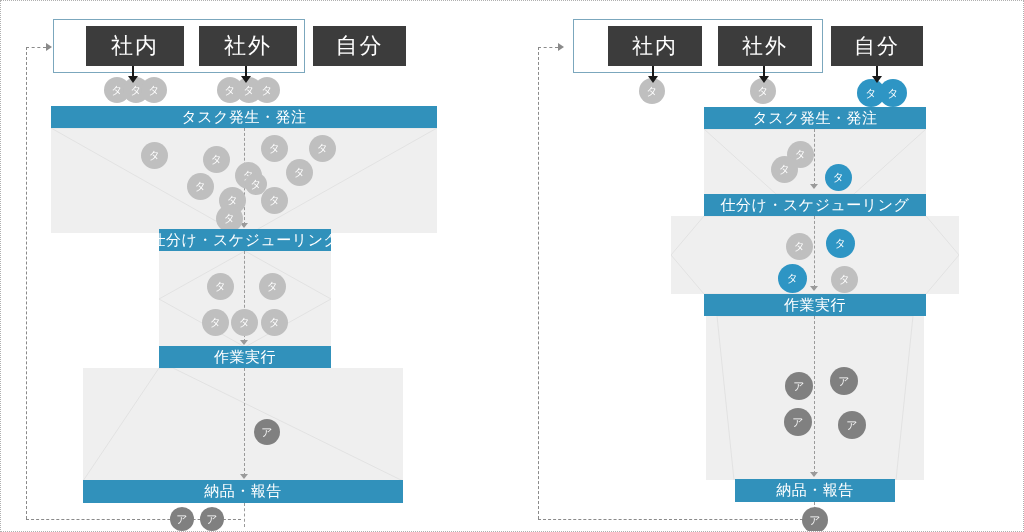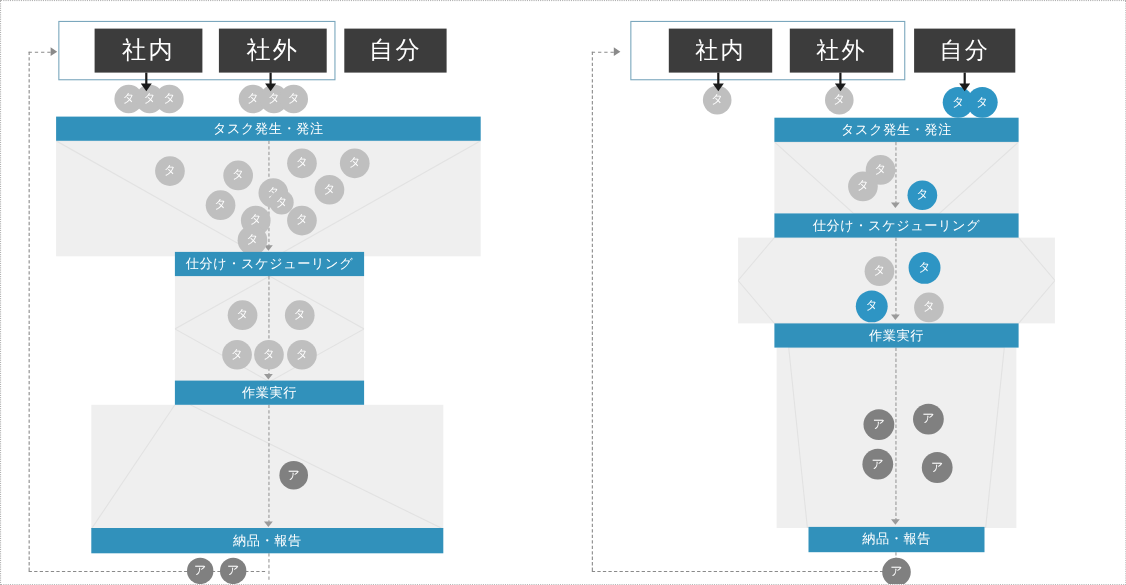--- a/index.html
+++ b/index.html
@@ -48,21 +48,21 @@
   }
 
   
   .stage-bar {
     position: absolute;
     background: #3191bb;
     color: #ffffff;
     display: flex;
     align-items: center;
     justify-content: center;
-    font-size: 12px;
+    font-size: 15px;
     letter-spacing: 0.5px;
     box-sizing: border-box;
     white-space: nowrap;
     z-index: 6;
     font-family: Liberation Mono, monospace;
   }
 
   
   .funnel {
     position: absolute;

